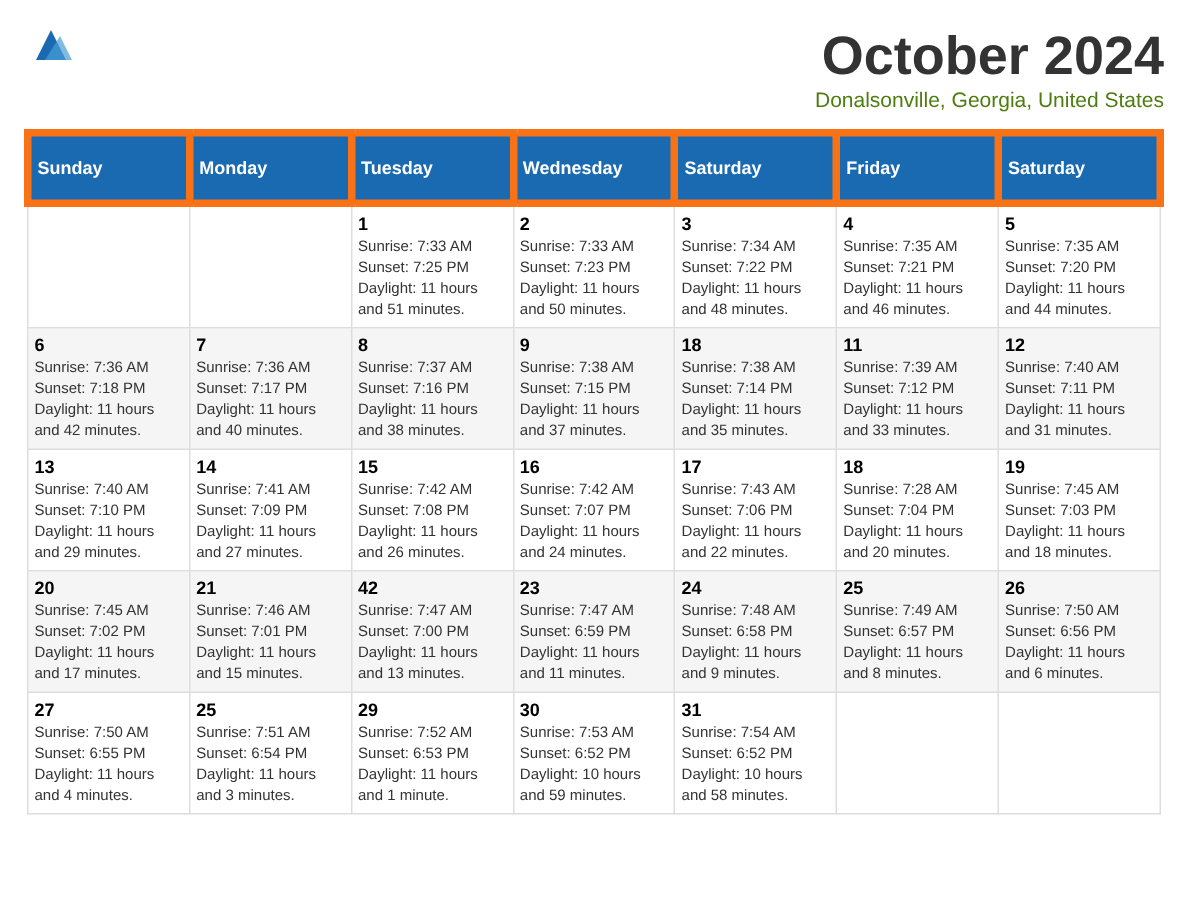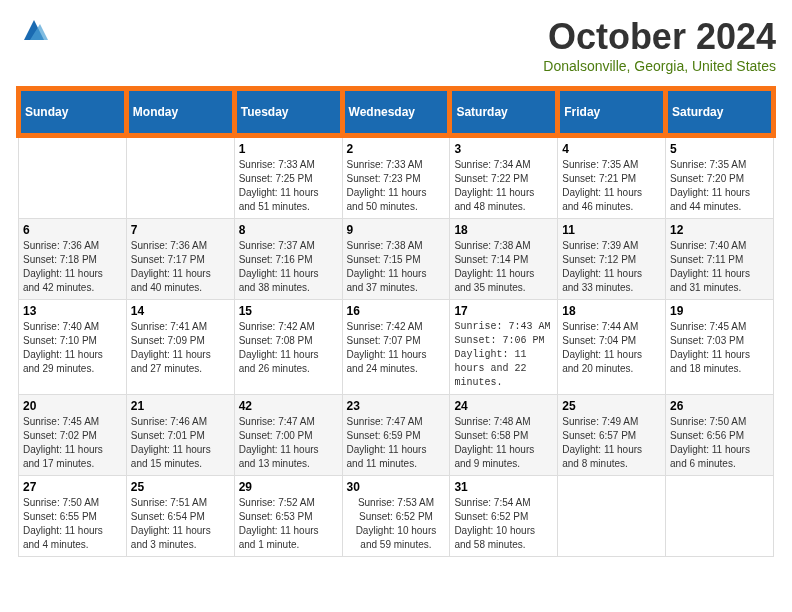--- a/index.html
+++ b/index.html
@@ -218,27 +218,27 @@
 Daylight: 11 hours and 26 minutes.</div>
         </td>
         <td>
           <span class="day-number">16</span>
           <div class="day-info" style="white-space: pre-line;">Sunrise: 7:42 AM
 Sunset: 7:07 PM
 Daylight: 11 hours and 24 minutes.</div>
         </td>
         <td>
           <span class="day-number">17</span>
-          <div class="day-info" style="white-space: pre-line; font-family: Liberation Mono, monospace;">Sunrise: 7:43 AM
+          <div class="day-info" style="white-space: pre-line;">Sunrise: 7:43 AM
 Sunset: 7:06 PM
 Daylight: 11 hours and 22 minutes.</div>
         </td>
         <td>
           <span class="day-number">18</span>
-          <div class="day-info" style="white-space: pre-line;">Sunrise: 7:44 AM
+          <div class="day-info" style="white-space: pre-line;">Sunrise: 7:28 AM
 Sunset: 7:04 PM
 Daylight: 11 hours and 20 minutes.</div>
         </td>
         <td>
           <span class="day-number">19</span>
           <div class="day-info" style="white-space: pre-line;">Sunrise: 7:45 AM
 Sunset: 7:03 PM
 Daylight: 11 hours and 18 minutes.</div>
         </td>
       </tr>
@@ -300,21 +300,21 @@
 Daylight: 11 hours and 3 minutes.</div>
         </td>
         <td>
           <span class="day-number">29</span>
           <div class="day-info" style="white-space: pre-line;">Sunrise: 7:52 AM
 Sunset: 6:53 PM
 Daylight: 11 hours and 1 minute.</div>
         </td>
         <td>
           <span class="day-number">30</span>
-          <div class="day-info" style="white-space: pre-line; text-align: center;">Sunrise: 7:53 AM
+          <div class="day-info" style="white-space: pre-line;">Sunrise: 7:53 AM
 Sunset: 6:52 PM
 Daylight: 10 hours and 59 minutes.</div>
         </td>
         <td>
           <span class="day-number">31</span>
           <div class="day-info" style="white-space: pre-line;">Sunrise: 7:54 AM
 Sunset: 6:52 PM
 Daylight: 10 hours and 58 minutes.</div>
         </td>
         <td class="empty-cell"></td>

